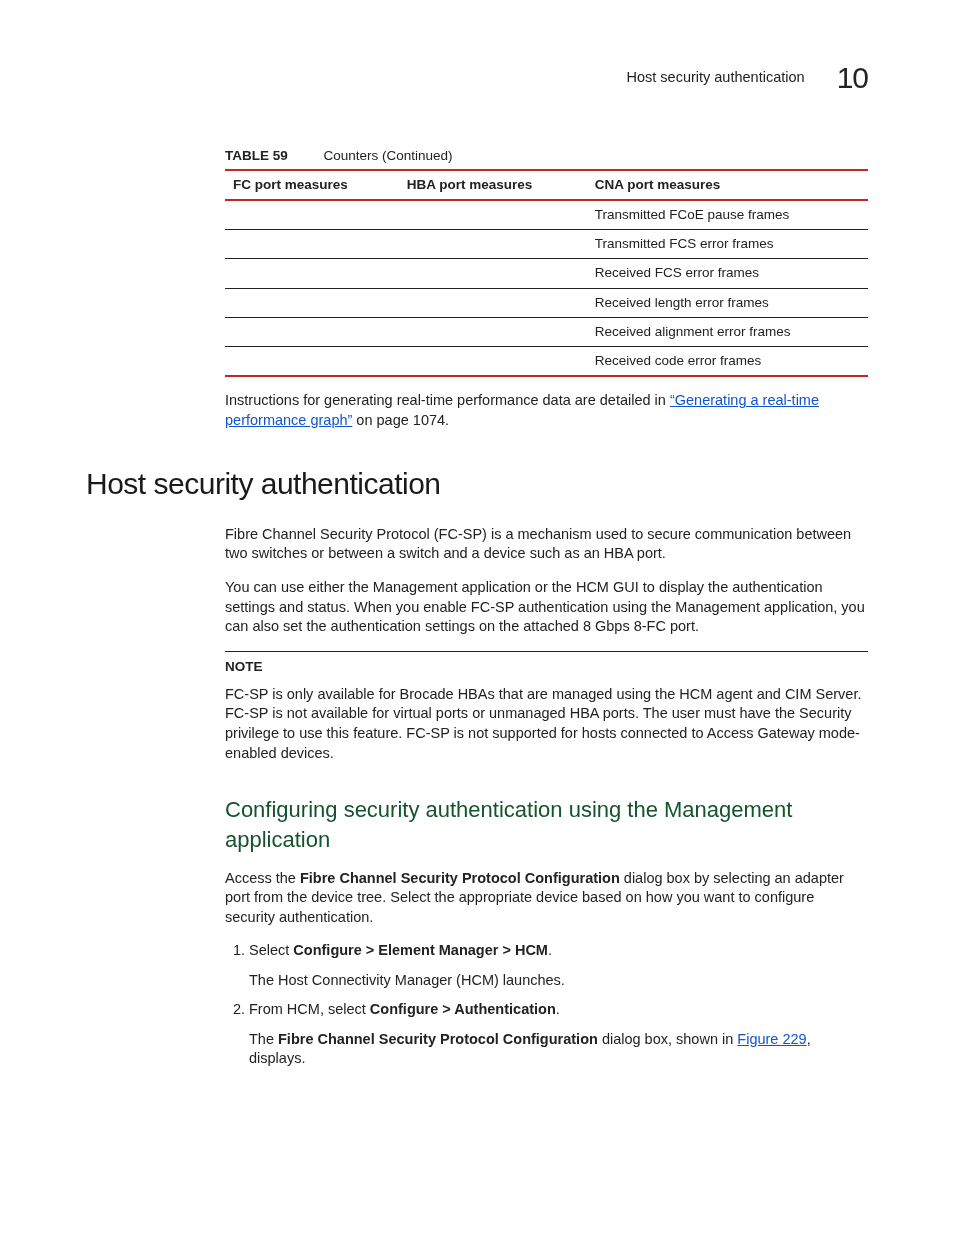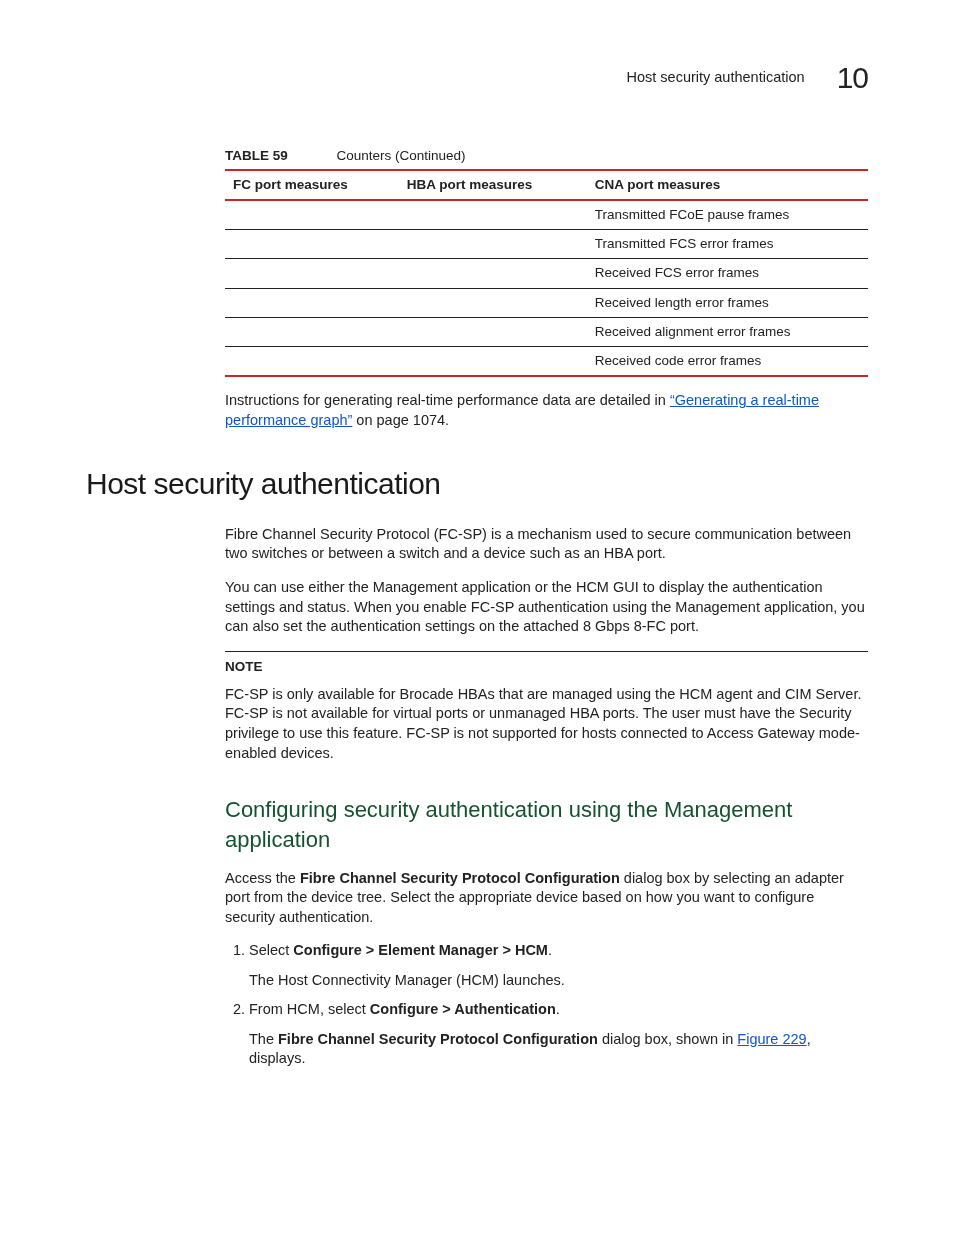--- a/index.html
+++ b/index.html
@@ -58,21 +58,21 @@
     font-stretch: condensed;
     font-size: 22px;
     margin: 32px 0 14px 0;
     color: #14532d;
   }
   p { margin: 0 0 14px 0; }
   .table-caption {
     font-size: 13.5px;
     margin: 0 0 4px 0;
   }
-  .table-caption .tbl-label { font-weight: 700; margin-right: 45px; }
+  .table-caption .tbl-label { font-weight: 700; margin-right: 32px; }
   table.counters {
     width: 100%;
     border-collapse: collapse;
     font-size: 13.5px;
     margin-bottom: 14px;
   }
   table.counters thead th {
     text-align: left;
     font-weight: 700;
     padding: 5px 8px 5px 8px;

